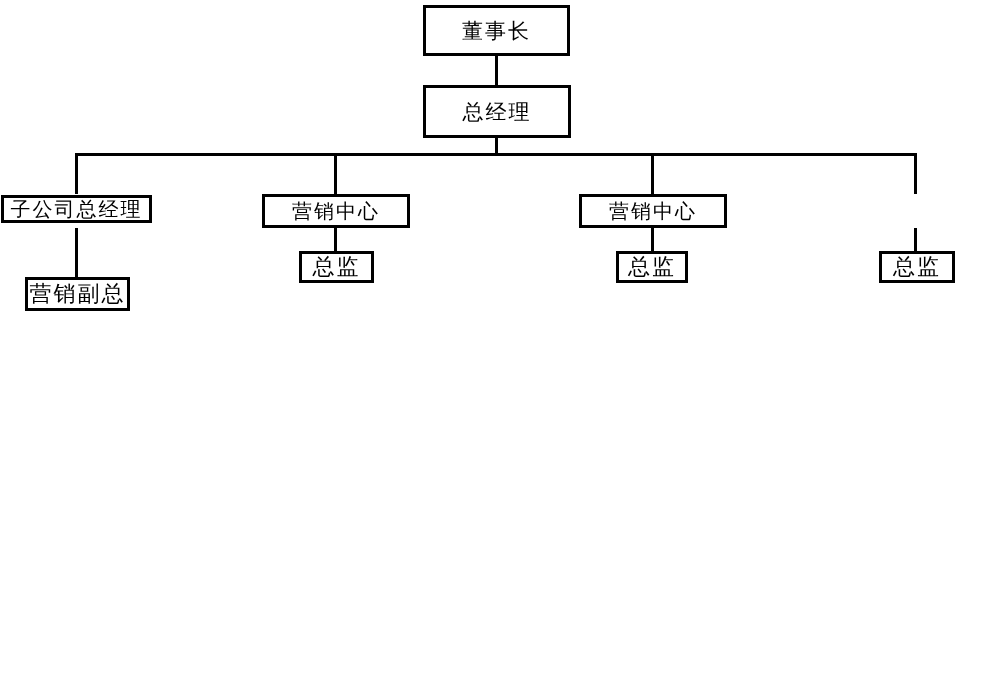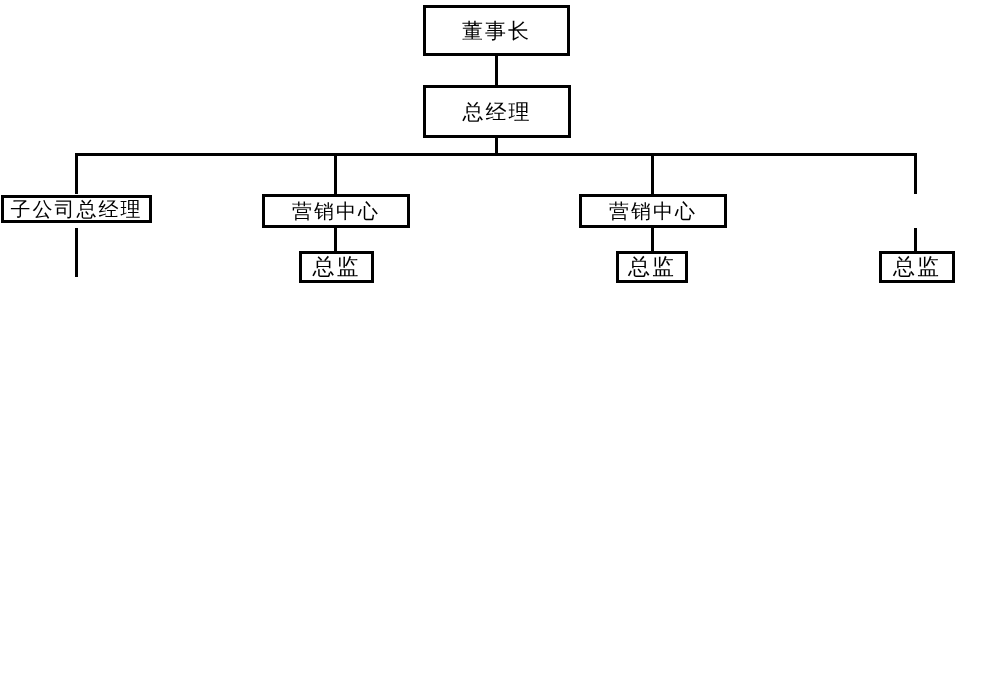--- a/index.html
+++ b/index.html
@@ -67,20 +67,21 @@
 <div class="canvas">
 
   <div class="node lv1" id="n-chairman">董事长</div>
 
   <div class="node lv1" id="n-gm">总经理</div>
 
   <div class="node lv2" id="n-branch0">子公司总经理</div>
   <div class="node lv2" id="n-branch1">营销中心</div>
   <div class="node lv2" id="n-branch2">营销中心</div>
 
+  <div class="node lv3" id="n-child0">营销副总</div>
   <div class="node lv3" id="n-child1">总监</div>
   <div class="node lv3" id="n-child2">总监</div>
   <div class="node lv3" id="n-child3">总监</div>
 
   <div class="line" id="l-root-gm"></div>
   <div class="line" id="l-gm-bus"></div>
   <div class="line" id="l-bus"></div>
   <div class="line" id="l-drop0"></div>
   <div class="line" id="l-drop1"></div>
   <div class="line" id="l-drop2"></div>

